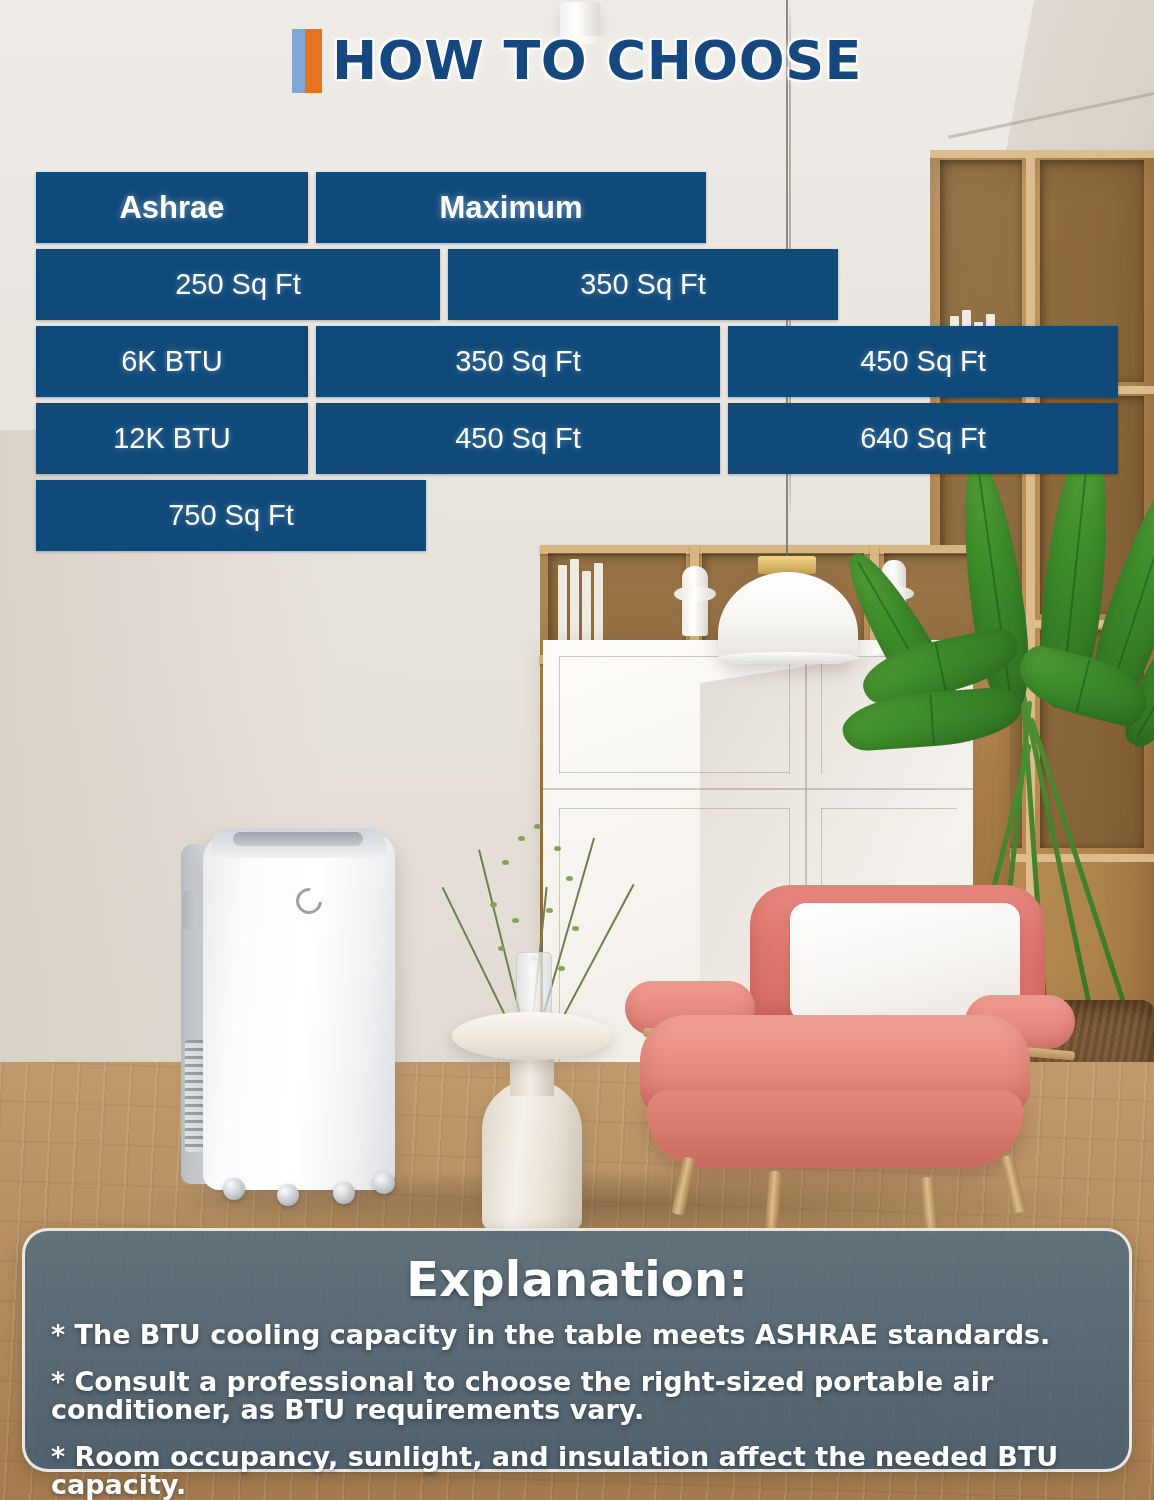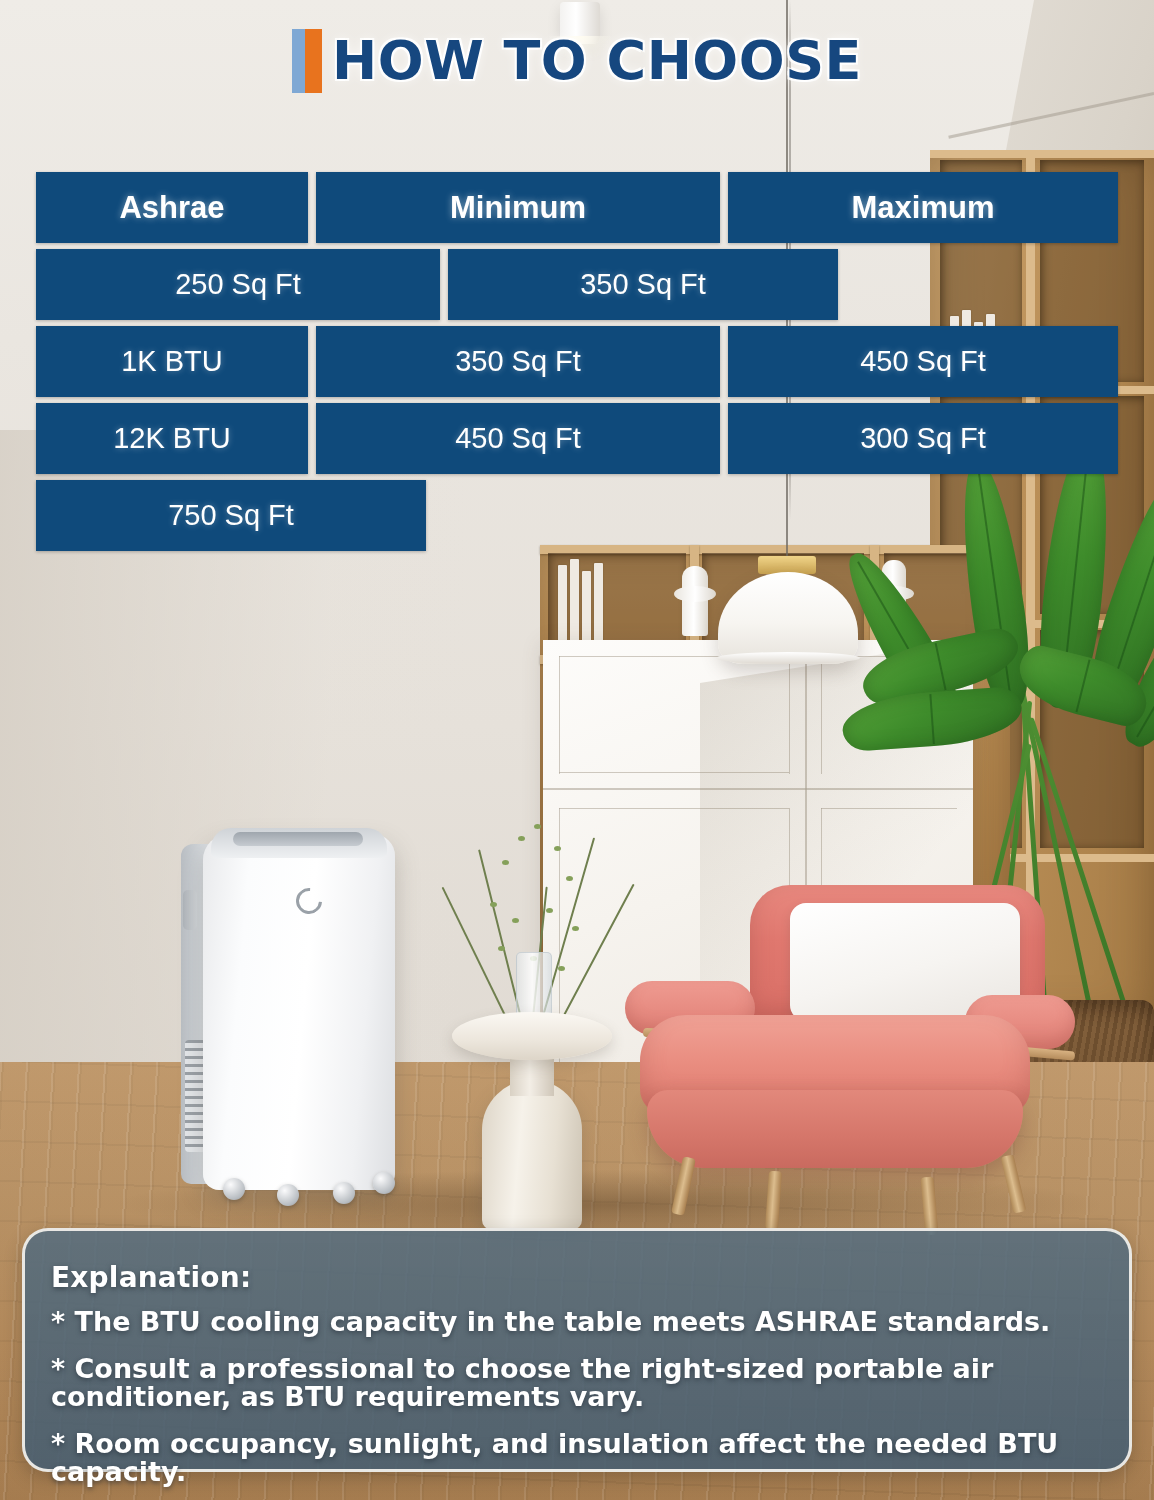--- a/index.html
+++ b/index.html
@@ -279,23 +279,24 @@
     background:linear-gradient(180deg,rgba(84,108,126,.86) 0%,rgba(78,101,119,.88) 50%,rgba(72,94,112,.90) 100%);
     border:3px solid rgba(245,243,238,.92);
     border-radius:26px;
     box-shadow:0 6px 18px rgba(40,30,20,.25);
     padding:16px 26px 10px 26px;
     box-sizing:border-box;
     color:#ffffff;
   }
   .exp-title{
     font-family:"DejaVu Sans", sans-serif;
-    font-size:28px;font-weight:600;letter-spacing:.2px;
+    font-size:48px;font-weight:600;letter-spacing:.2px;
     text-shadow:0 2px 5px rgba(25,35,45,.55);
-    margin:14px 0 14px 0;
+    margin:4px 0 14px 0;
+    text-align:center;
   }
   .exp-line{
     font-family:"DejaVu Sans", sans-serif;
     font-size:27px;font-weight:600;line-height:1.06;
     text-shadow:0 2px 5px rgba(25,35,45,.55);
     margin:0 0 18px 0;
   }
   .exp-line:last-child{margin-bottom:0;}
 </style>
 </head>
@@ -456,36 +457,35 @@
   <div class="title-bars">
     <div class="bar-blue"></div>
     <div class="bar-orange"></div>
   </div>
   <div class="title-text">HOW TO CHOOSE</div>
 </div>
 
 <div id="btu-table">
   <div class="trow head">
     <div class="tcell c0">Ashrae</div>
-    <div class="tcell c1">Minimum</div>
     <div class="tcell c2">Maximum</div>
   </div>
   <div class="trow">
     <div class="tcell c1">250 Sq Ft</div>
     <div class="tcell c2">350 Sq Ft</div>
   </div>
   <div class="trow">
-    <div class="tcell c0">1K BTU</div>
+    <div class="tcell c0">6K BTU</div>
     <div class="tcell c1">350 Sq Ft</div>
     <div class="tcell c2">450 Sq Ft</div>
   </div>
   <div class="trow">
     <div class="tcell c0">12K BTU</div>
     <div class="tcell c1">450 Sq Ft</div>
-    <div class="tcell c2">300 Sq Ft</div>
+    <div class="tcell c2">640 Sq Ft</div>
   </div>
   <div class="trow">
     <div class="tcell c2">750 Sq Ft</div>
   </div>
 </div>
 
 <div id="explanation">
   <p class="exp-title">Explanation:</p>
   <p class="exp-line">* The BTU cooling capacity in the table meets ASHRAE standards.</p>
   <p class="exp-line">* Consult a professional to choose the right-sized portable air conditioner, as  BTU requirements vary.</p>

